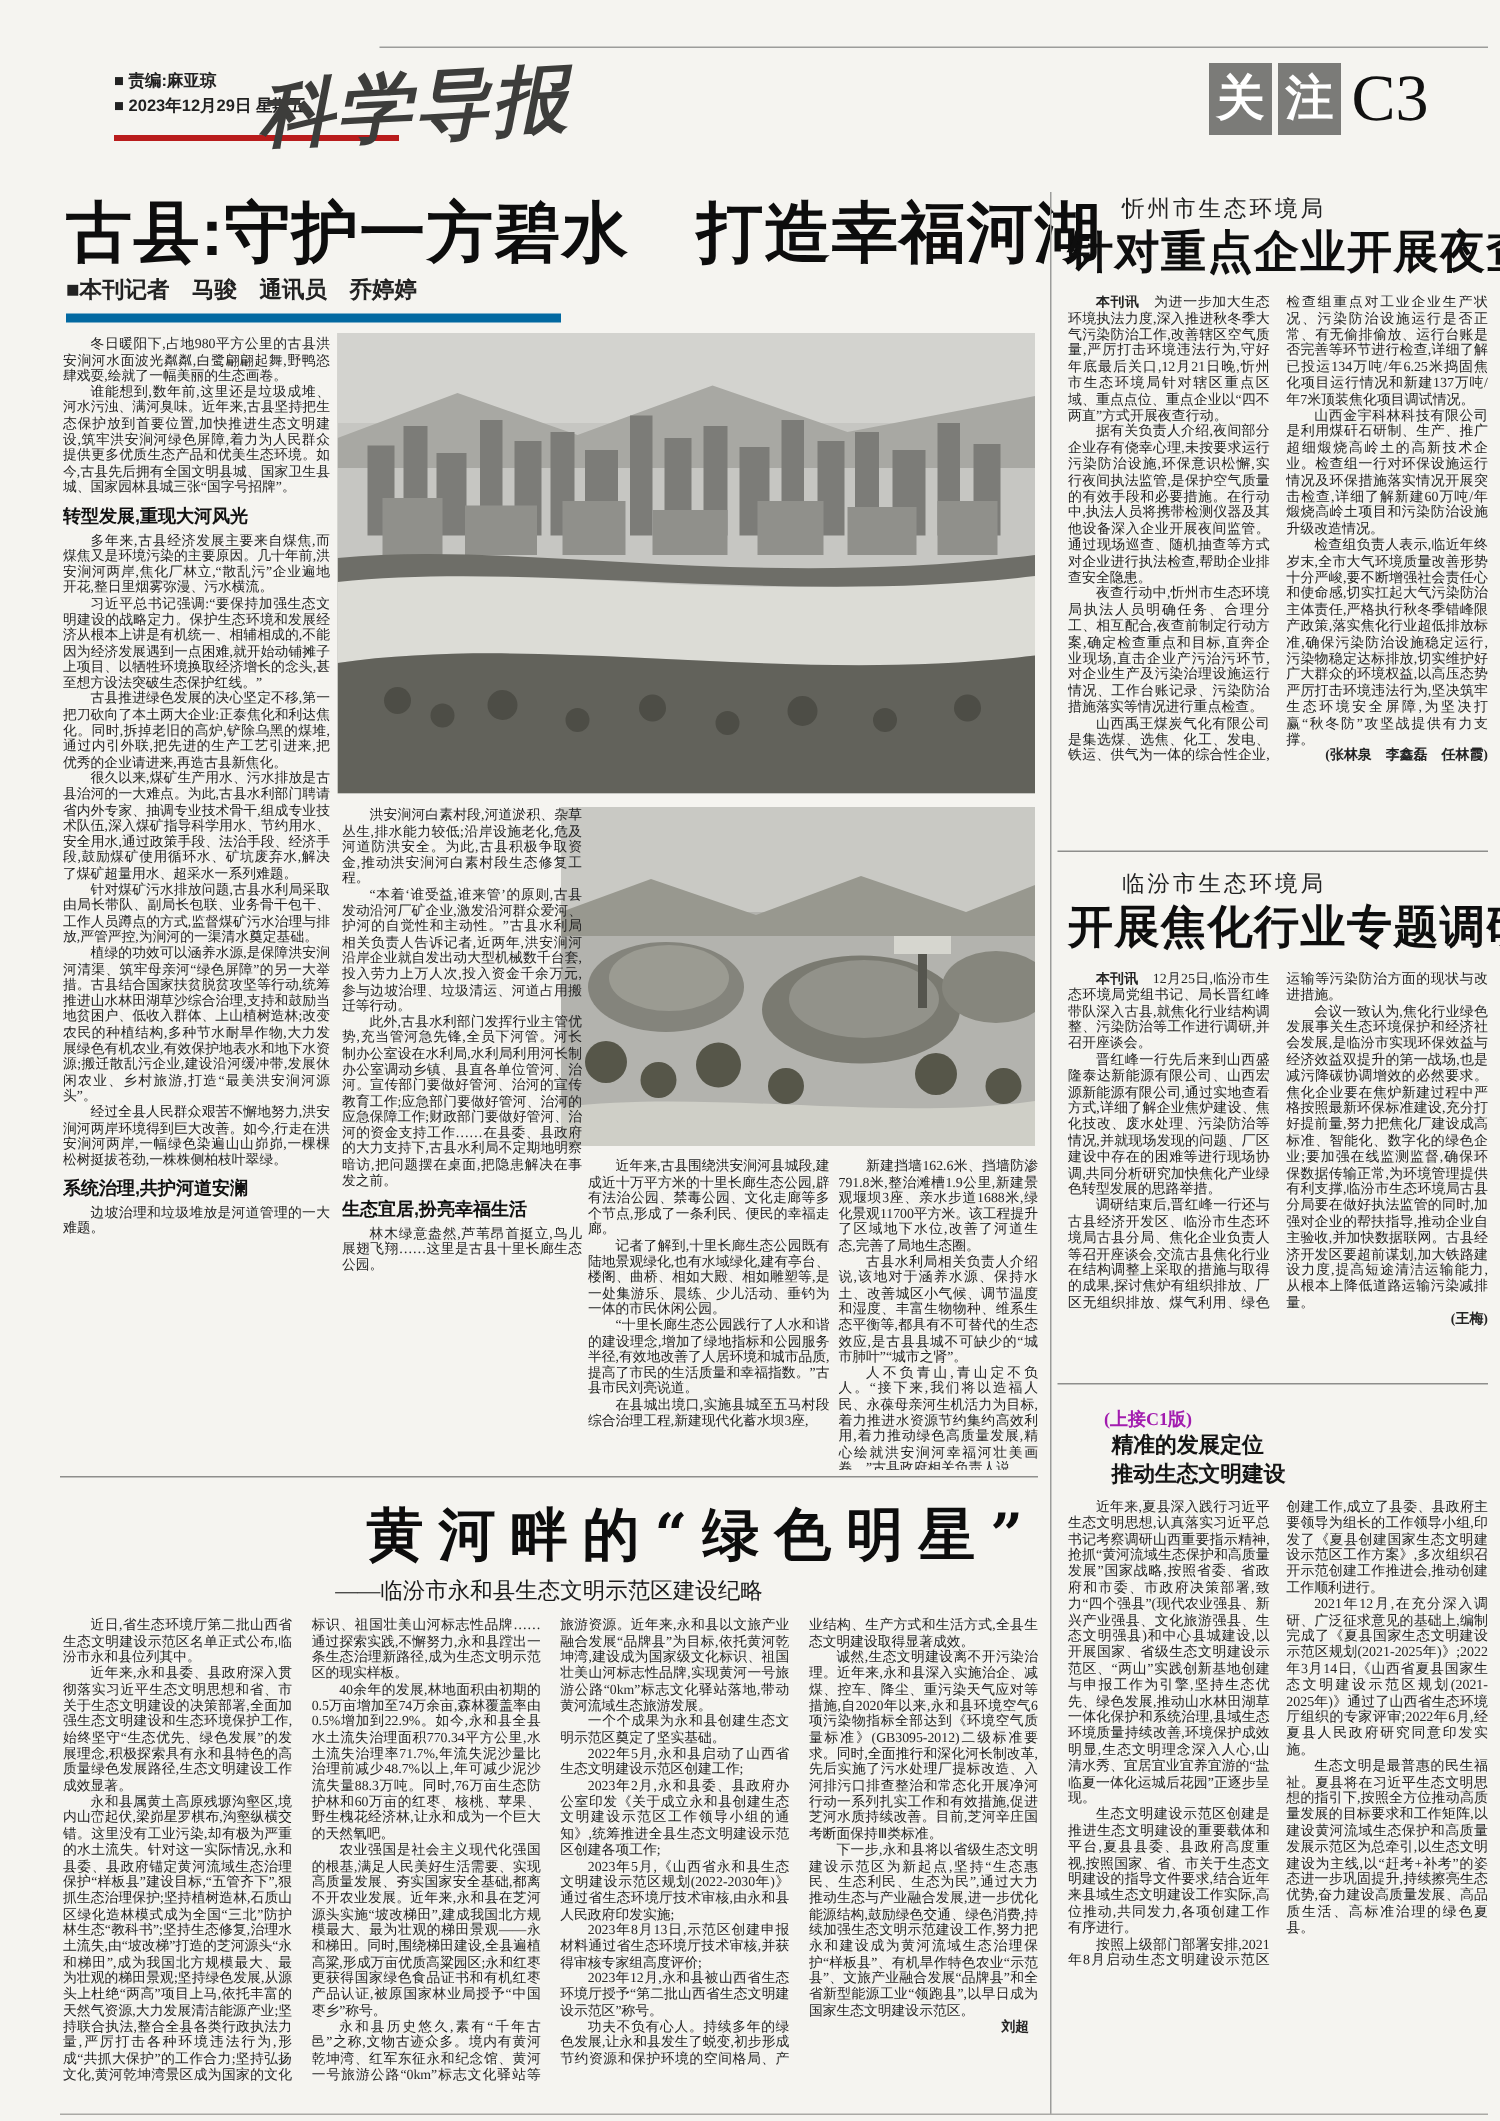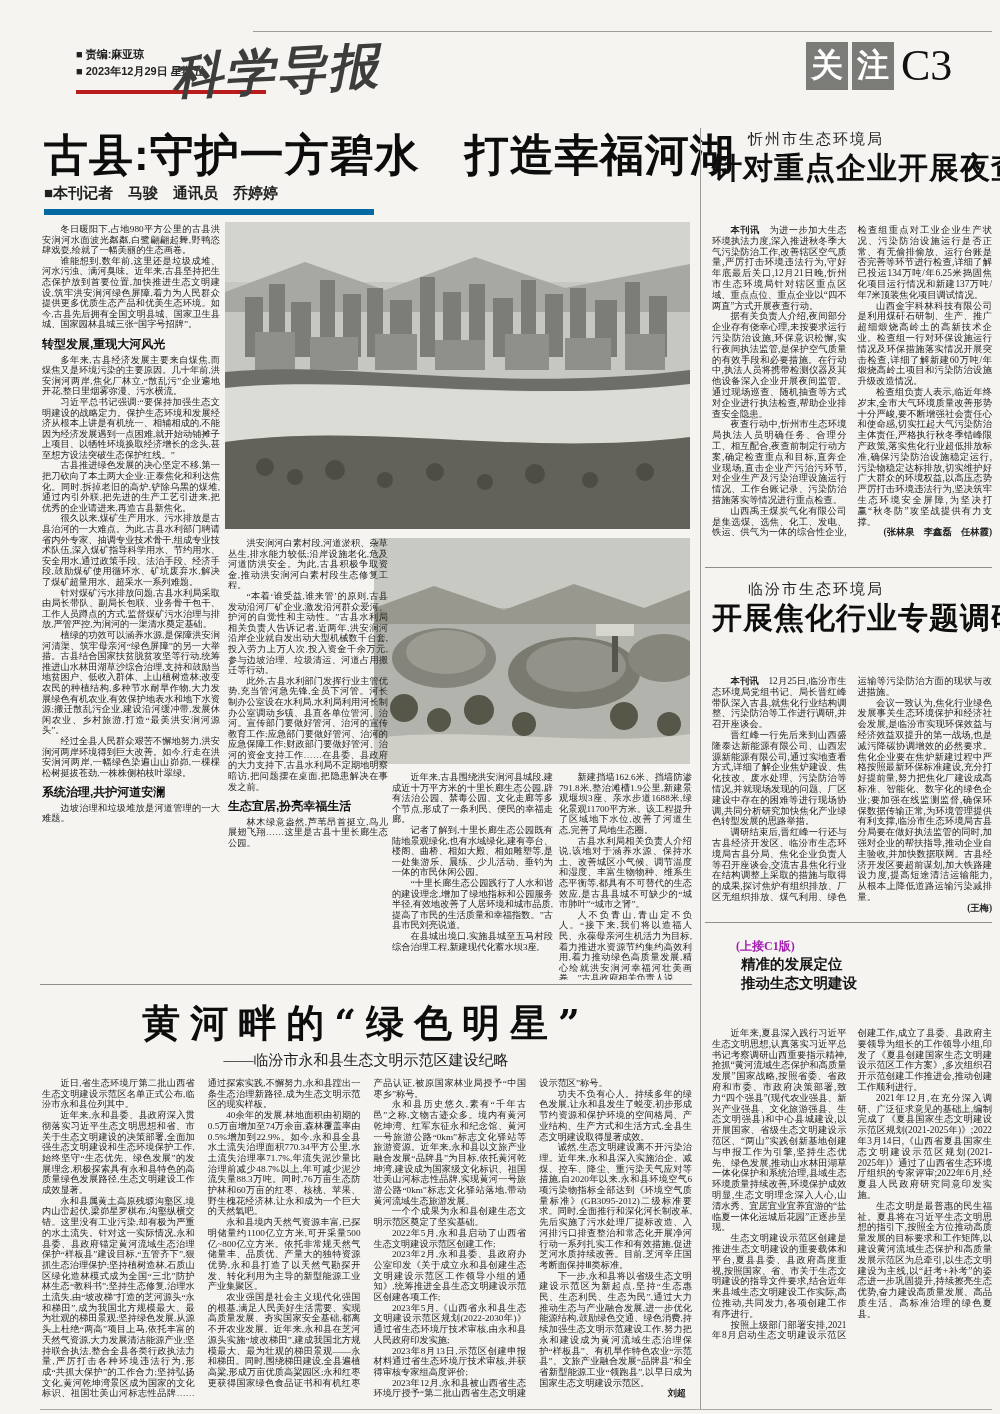--- a/index.html
+++ b/index.html
@@ -31,30 +31,30 @@
   .m-col1{left:42px;top:224px;width:178px;height:756px;}
   .m-col2{left:228px;top:538px;width:160px;height:442px;}
   .m-col3{left:392px;top:772px;width:161px;height:208px;}
   .m-col4{left:559px;top:772px;width:133px;height:208px;}
   
   .v-rule{position:absolute;left:700px;top:128px;width:1px;height:1282px;background:#9c9c9a;}
   .kicker{position:absolute;left:748px;font-size:15px;letter-spacing:2px;color:#222;}
   .sb-headline{position:absolute;left:712px;width:280px;font-size:30px;font-weight:bold;color:#0e0e0e;
         letter-spacing:1px;white-space:nowrap;}
   .sb-body{position:absolute;left:712px;width:280px;column-count:2;column-gap:11px;overflow:hidden;
-        font-size:9.3px;line-height:10.8px;text-align:justify;color:#242424;margin-top:28px;}
+        font-size:9.3px;line-height:10.8px;text-align:justify;color:#242424;}
   .sb-body p{margin:0;text-indent:2em;}
   .sb-body .blk-sign{text-align:right;font-weight:bold;text-indent:0;}
   .h-div{position:absolute;left:705px;width:287px;height:1px;background:#8e8e8c;}
   .cont-note{position:absolute;left:736px;font-size:12px;font-weight:bold;color:#a21caf;}
   .c-title{position:absolute;left:741px;font-family:"Liberation Sans",sans-serif;font-size:14.5px;
         font-weight:bold;color:#151515;line-height:19px;}
   
   .mid-rule{position:absolute;left:40px;top:984px;width:652px;height:1px;background:#8e8e8c;}
-  .b-headline{position:absolute;left:40px;top:998px;width:652px;text-align:center;font-size:38px;
+  .b-headline{position:absolute;left:40px;top:998px;width:652px;text-align:right;font-size:38px;
         font-weight:bold;letter-spacing:10px;color:#0d0d0d;font-family:"DejaVu Serif",serif;}
   .b-subtitle{position:absolute;left:40px;top:1051px;width:652px;text-align:center;font-size:15px;color:#1a1a1a;}
   .b-body{position:absolute;left:42px;top:1078px;width:650px;height:330px;column-count:4;column-gap:13px;
         overflow:hidden;font-size:9.2px;line-height:10.7px;text-align:justify;color:#242424;}
   .b-body p{margin:0;text-indent:2em;}
   .b-body .blk-sign{text-align:right;font-weight:bold;text-indent:0;padding-right:6px;}
   .bottom-rule{position:absolute;left:40px;top:1409px;width:952px;height:1px;background:#aaa9a5;}
 </style>
 </head>
 <body>
@@ -223,21 +223,20 @@
     </div>
 
   <div class="mid-rule"></div>
   <div class="b-headline">黄河畔的“绿色明星”</div>
   <div class="b-subtitle">——临汾市永和县生态文明示范区建设纪略</div>
   <div class="b-body">
       <p class="blk-p">近日,省生态环境厅第二批山西省生态文明建设示范区名单正式公布,临汾市永和县位列其中。</p>
       <p class="blk-p">近年来,永和县委、县政府深入贯彻落实习近平生态文明思想和省、市关于生态文明建设的决策部署,全面加强生态文明建设和生态环境保护工作,始终坚守“生态优先、绿色发展”的发展理念,积极探索具有永和县特色的高质量绿色发展路径,生态文明建设工作成效显著。</p>
       <p class="blk-p">永和县属黄土高原残塬沟壑区,境内山峦起伏,梁峁星罗棋布,沟壑纵横交错。这里没有工业污染,却有极为严重的水土流失。针对这一实际情况,永和县委、县政府锚定黄河流域生态治理保护“样板县”建设目标,“五管齐下”,狠抓生态治理保护;坚持植树造林,石质山区绿化造林模式成为全国“三北”防护林生态“教科书”;坚持生态修复,治理水土流失,由“坡改梯”打造的芝河源头“永和梯田”,成为我国北方规模最大、最为壮观的梯田景观;坚持绿色发展,从源头上杜绝“两高”项目上马,依托丰富的天然气资源,大力发展清洁能源产业;坚持联合执法,整合全县各类行政执法力量,严厉打击各种环境违法行为,形成“共抓大保护”的工作合力;坚持弘扬文化,黄河乾坤湾景区成为国家的文化标识、祖国壮美山河标志性品牌……通过探索实践,不懈努力,永和县蹚出一条生态治理新路径,成为生态文明示范区的现实样板。</p>
       <p class="blk-p">40余年的发展,林地面积由初期的0.5万亩增加至74万余亩,森林覆盖率由0.5%增加到22.9%。如今,永和县全县水土流失治理面积770.34平方公里,水土流失治理率71.7%,年流失泥沙量比治理前减少48.7%以上,年可减少泥沙流失量88.3万吨。同时,76万亩生态防护林和60万亩的红枣、核桃、苹果、野生槐花经济林,让永和成为一个巨大的天然氧吧。</p>
-      <p class="blk-p">永和县境内天然气资源丰富,已探明储量约1100亿立方米,可开采量500亿~800亿立方米。依托非常规天然气储量丰、品质优、产量大的独特资源优势,永和县打造了以天然气勘探开发、转化利用为主导的新型能源工业产业集聚区。</p>
       <p class="blk-p">农业强国是社会主义现代化强国的根基,满足人民美好生活需要、实现高质量发展、夯实国家安全基础,都离不开农业发展。近年来,永和县在芝河源头实施“坡改梯田”,建成我国北方规模最大、最为壮观的梯田景观——永和梯田。同时,围绕梯田建设,全县遍植高粱,形成万亩优质高粱园区;永和红枣更获得国家绿色食品证书和有机红枣产品认证,被原国家林业局授予“中国枣乡”称号。</p>
       <p class="blk-p">永和县历史悠久,素有“千年古邑”之称,文物古迹众多。境内有黄河乾坤湾、红军东征永和纪念馆、黄河一号旅游公路“0km”标志文化驿站等旅游资源。近年来,永和县以文旅产业融合发展“品牌县”为目标,依托黄河乾坤湾,建设成为国家级文化标识、祖国壮美山河标志性品牌,实现黄河一号旅游公路“0km”标志文化驿站落地,带动黄河流域生态旅游发展。</p>
       <p class="blk-p">一个个成果为永和县创建生态文明示范区奠定了坚实基础。</p>
       <p class="blk-p">2022年5月,永和县启动了山西省生态文明建设示范区创建工作;</p>
       <p class="blk-p">2023年2月,永和县委、县政府办公室印发《关于成立永和县创建生态文明建设示范区工作领导小组的通知》,统筹推进全县生态文明建设示范区创建各项工作;</p>
       <p class="blk-p">2023年5月,《山西省永和县生态文明建设示范区规划(2022-2030年)》通过省生态环境厅技术审核,由永和县人民政府印发实施;</p>
       <p class="blk-p">2023年8月13日,示范区创建申报材料通过省生态环境厅技术审核,并获得审核专家组高度评价;</p>
       <p class="blk-p">2023年12月,永和县被山西省生态环境厅授予“第二批山西省生态文明建设示范区”称号。</p>
       <p class="blk-p">功夫不负有心人。持续多年的绿色发展,让永和县发生了蜕变,初步形成节约资源和保护环境的空间格局、产业结构、生产方式和生活方式,全县生态文明建设取得显著成效。</p>
       <p class="blk-p">诚然,生态文明建设离不开污染治理。近年来,永和县深入实施治企、减煤、控车、降尘、重污染天气应对等措施,自2020年以来,永和县环境空气6项污染物指标全部达到《环境空气质量标准》(GB3095-2012)二级标准要求。同时,全面推行和深化河长制改革,先后实施了污水处理厂提标改造、入河排污口排查整治和常态化开展净河行动一系列扎实工作和有效措施,促进芝河水质持续改善。目前,芝河辛庄国考断面保持Ⅲ类标准。</p>

